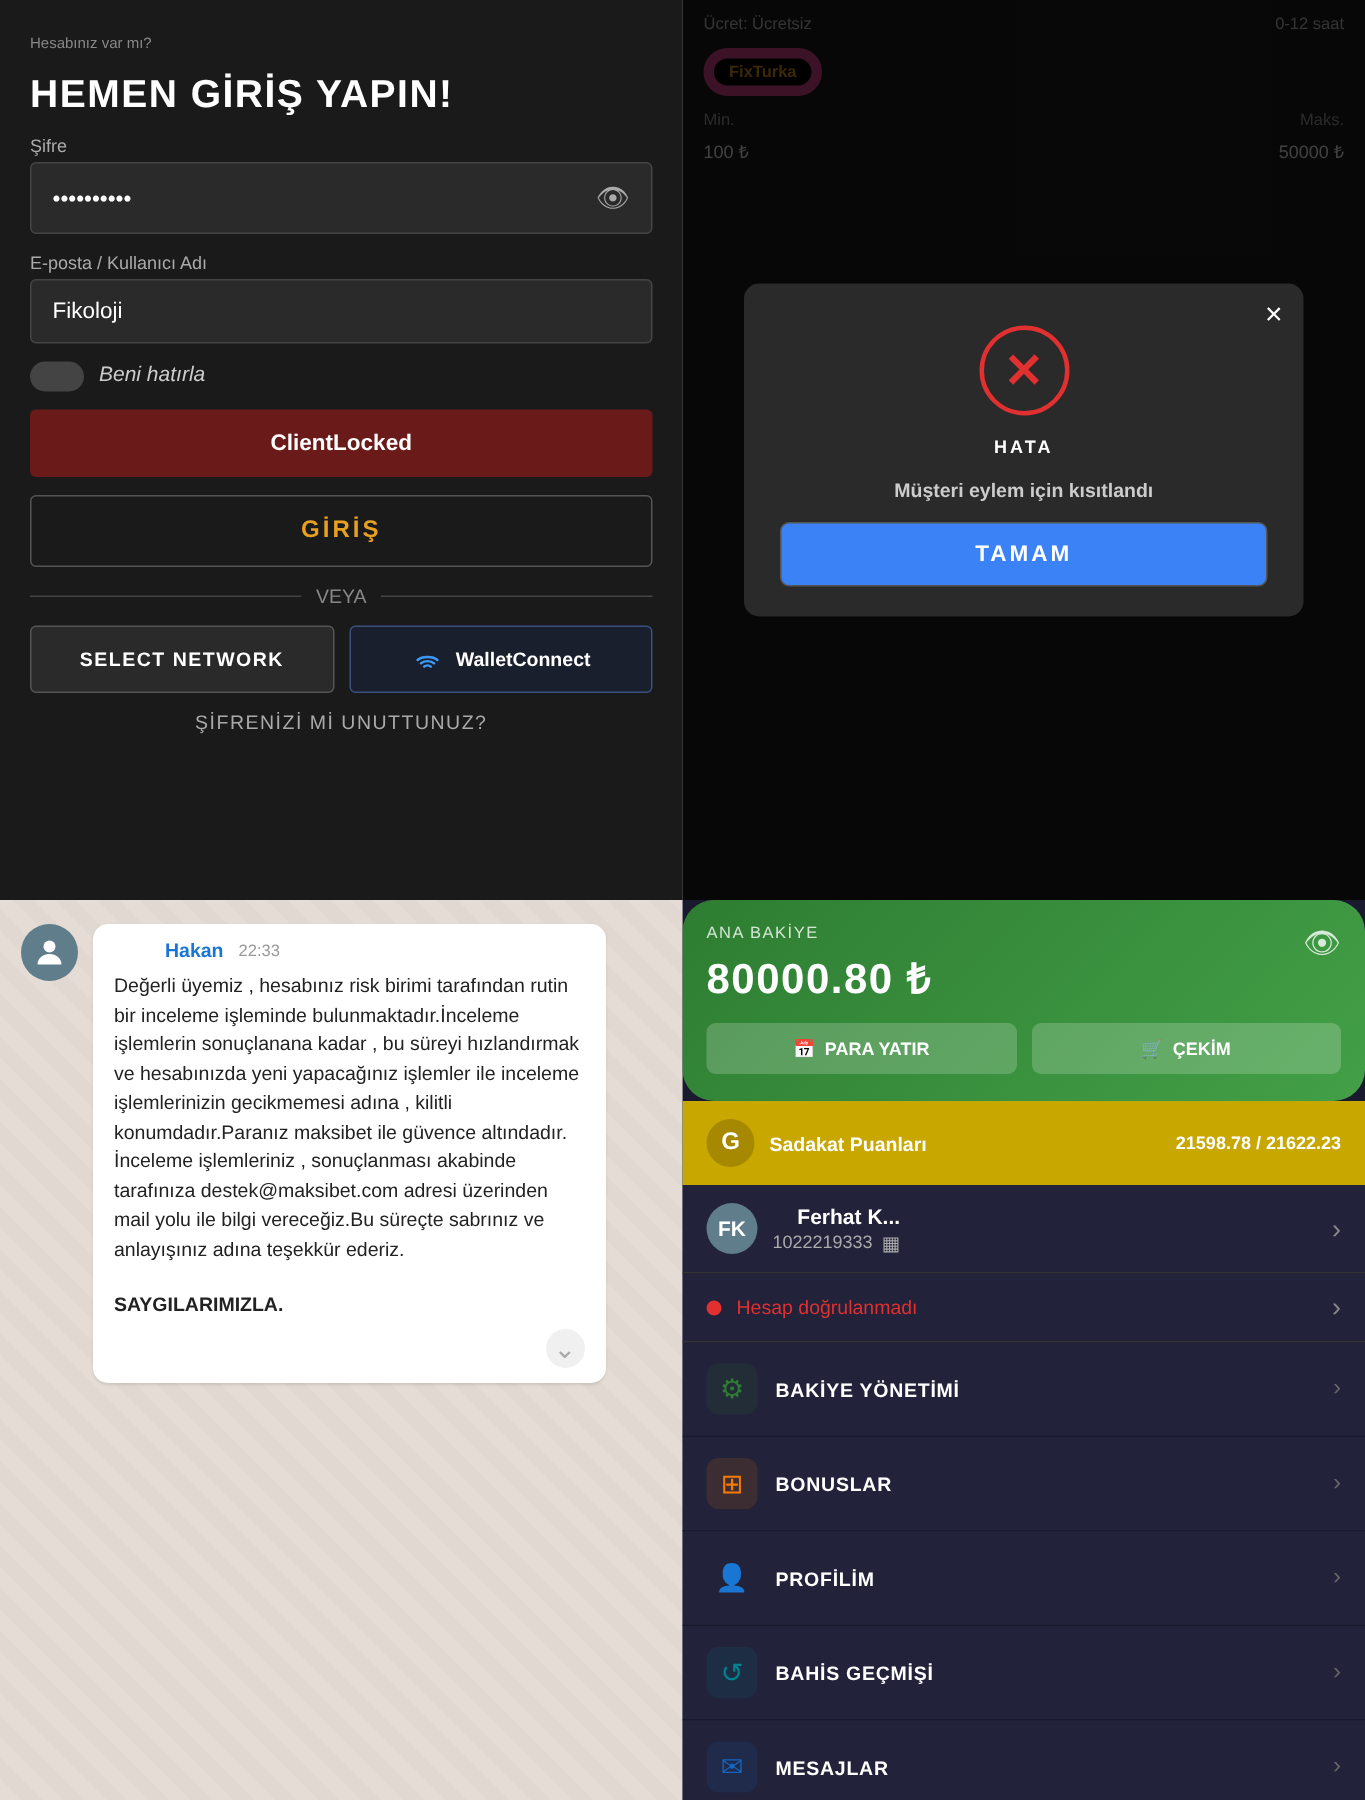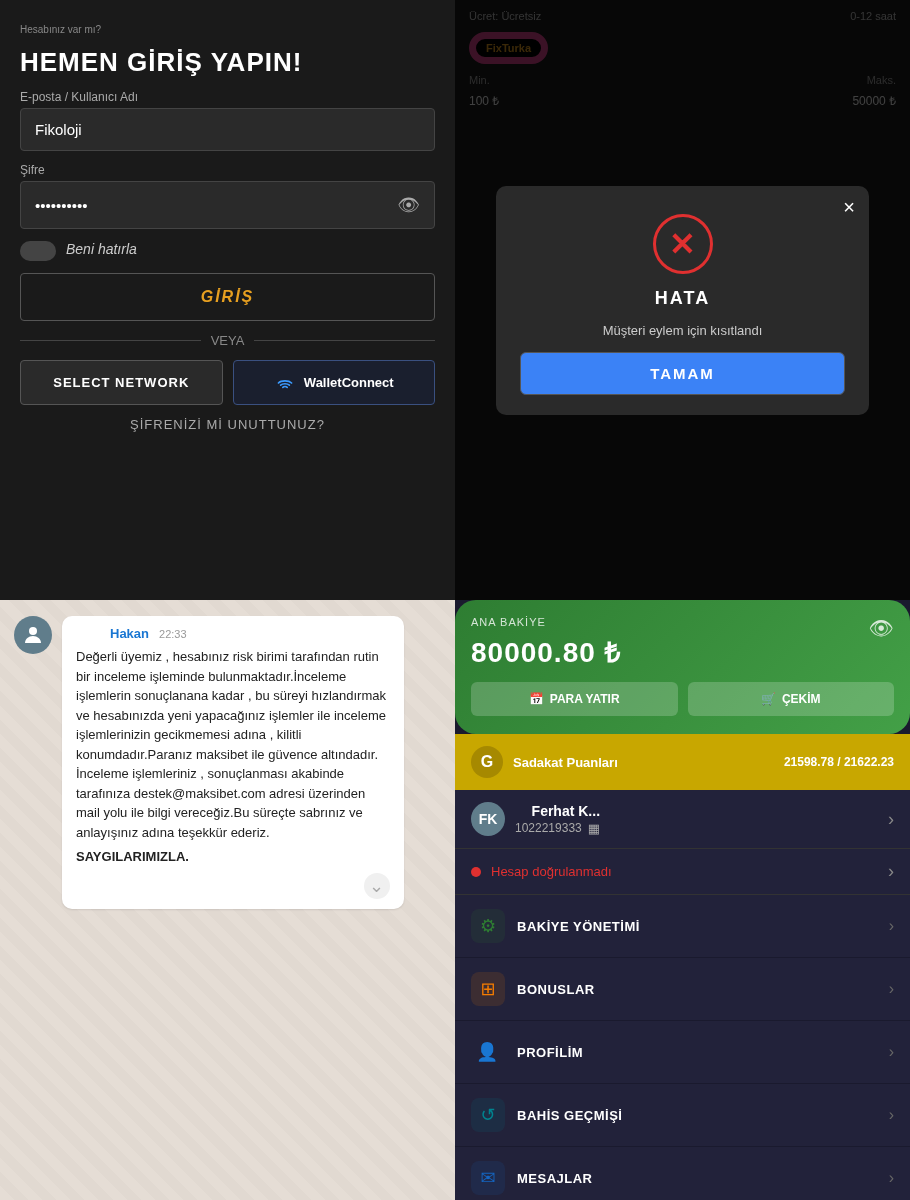--- a/index.html
+++ b/index.html
@@ -87,21 +87,20 @@
       background: transparent;
       border: 1px solid #555;
       border-radius: 4px;
       padding: 14px;
       color: #e8a020;
       font-size: 16px;
       font-weight: bold;
       text-align: center;
       cursor: pointer;
       letter-spacing: 2px;
-      font-style: italic;
     }
     .q1 .veya-row {
       display: flex;
       align-items: center;
       gap: 10px;
     }
     .q1 .veya-line {
       flex: 1;
       height: 1px;
       background: #444;
@@ -233,28 +232,29 @@
       border: 3px solid #e03030;
       display: flex;
       align-items: center;
       justify-content: center;
       color: #e03030;
       font-size: 32px;
       font-weight: bold;
     }
     .q2-modal .hata-title {
       color: #fff;
-      font-size: 18px;
+      font-size: 12px;
       font-weight: bold;
       letter-spacing: 2px;
     }
     .q2-modal .hata-msg {
       color: #ccc;
       font-size: 13px;
       text-align: center;
+      font-weight: bold;
     }
     .q2-modal .tamam-btn {
       background: #3b82f6;
       border: 1px solid #555;
       border-radius: 6px;
       padding: 12px 50px;
       color: #fff;
       font-size: 15px;
       font-weight: bold;
       cursor: pointer;
@@ -513,39 +513,40 @@
     }
   </style>
 </head>
 <body>
 
 <div class="q1">
   <div class="has-account">Hesabınız var mı?</div>
   <div class="main-title">HEMEN GİRİŞ YAPIN!</div>
 
   <div class="input-group">
-    <div class="input-label">E-posta / Kullanıcı Adı</div>
-    <div class="input-field">
-      <span>Fikoloji</span>
-    </div>
-  </div>
-
-  <div class="input-group">
     <div class="input-label">Şifre</div>
     <div class="input-field">
       <span>••••••••••</span>
       <span class="eye-icon">👁︎</span>
     </div>
   </div>
 
+  <div class="input-group">
+    <div class="input-label">E-posta / Kullanıcı Adı</div>
+    <div class="input-field">
+      <span>Fikoloji</span>
+    </div>
+  </div>
+
   <div class="remember-row">
     <div class="remember-toggle"></div>
     <span class="remember-label">Beni hatırla</span>
   </div>
 
+  <button class="client-locked-btn">ClientLocked</button>
   <button class="giris-btn">GİRİŞ</button>
 
   <div class="veya-row">
     <div class="veya-line"></div>
     <span class="veya-text">VEYA</span>
     <div class="veya-line"></div>
   </div>
 
   <div class="network-row">
     <button class="select-network-btn">SELECT NETWORK</button>
@@ -603,21 +604,21 @@
             <circle cx="12" cy="8" r="4"></circle>
             <path d="M4 20c0-4 3.6-7 8-7s8 3 8 7"></path>
           </svg>
       </div>
       <div class="q3-bubble">
         <div class="sender-row">
           <span class="sender-name">Hakan</span>
           <span class="msg-time">22:33</span>
         </div>
         <div class="msg-text">Değerli üyemiz , hesabınız risk birimi tarafından rutin bir inceleme işleminde bulunmaktadır.İnceleme işlemlerin sonuçlanana kadar , bu süreyi hızlandırmak ve hesabınızda yeni yapacağınız işlemler ile inceleme işlemlerinizin gecikmemesi adına , kilitli konumdadır.Paranız maksibet ile güvence altındadır. İnceleme işlemleriniz , sonuçlanması akabinde tarafınıza destek@maksibet.com adresi üzerinden mail yolu ile bilgi vereceğiz.Bu süreçte sabrınız ve anlayışınız adına teşekkür ederiz.</div>
-        <div style="margin-top:5px;">
+        <div style="margin-top:18px;">
           <span class="msg-text" style="font-weight:bold;">SAYGILARIMIZLA.</span>
         </div>
         <div class="msg-footer">
           <div class="scroll-down-icon">⌄</div>
         </div>
       </div>
     </div>
   </div>
 </div>
 

